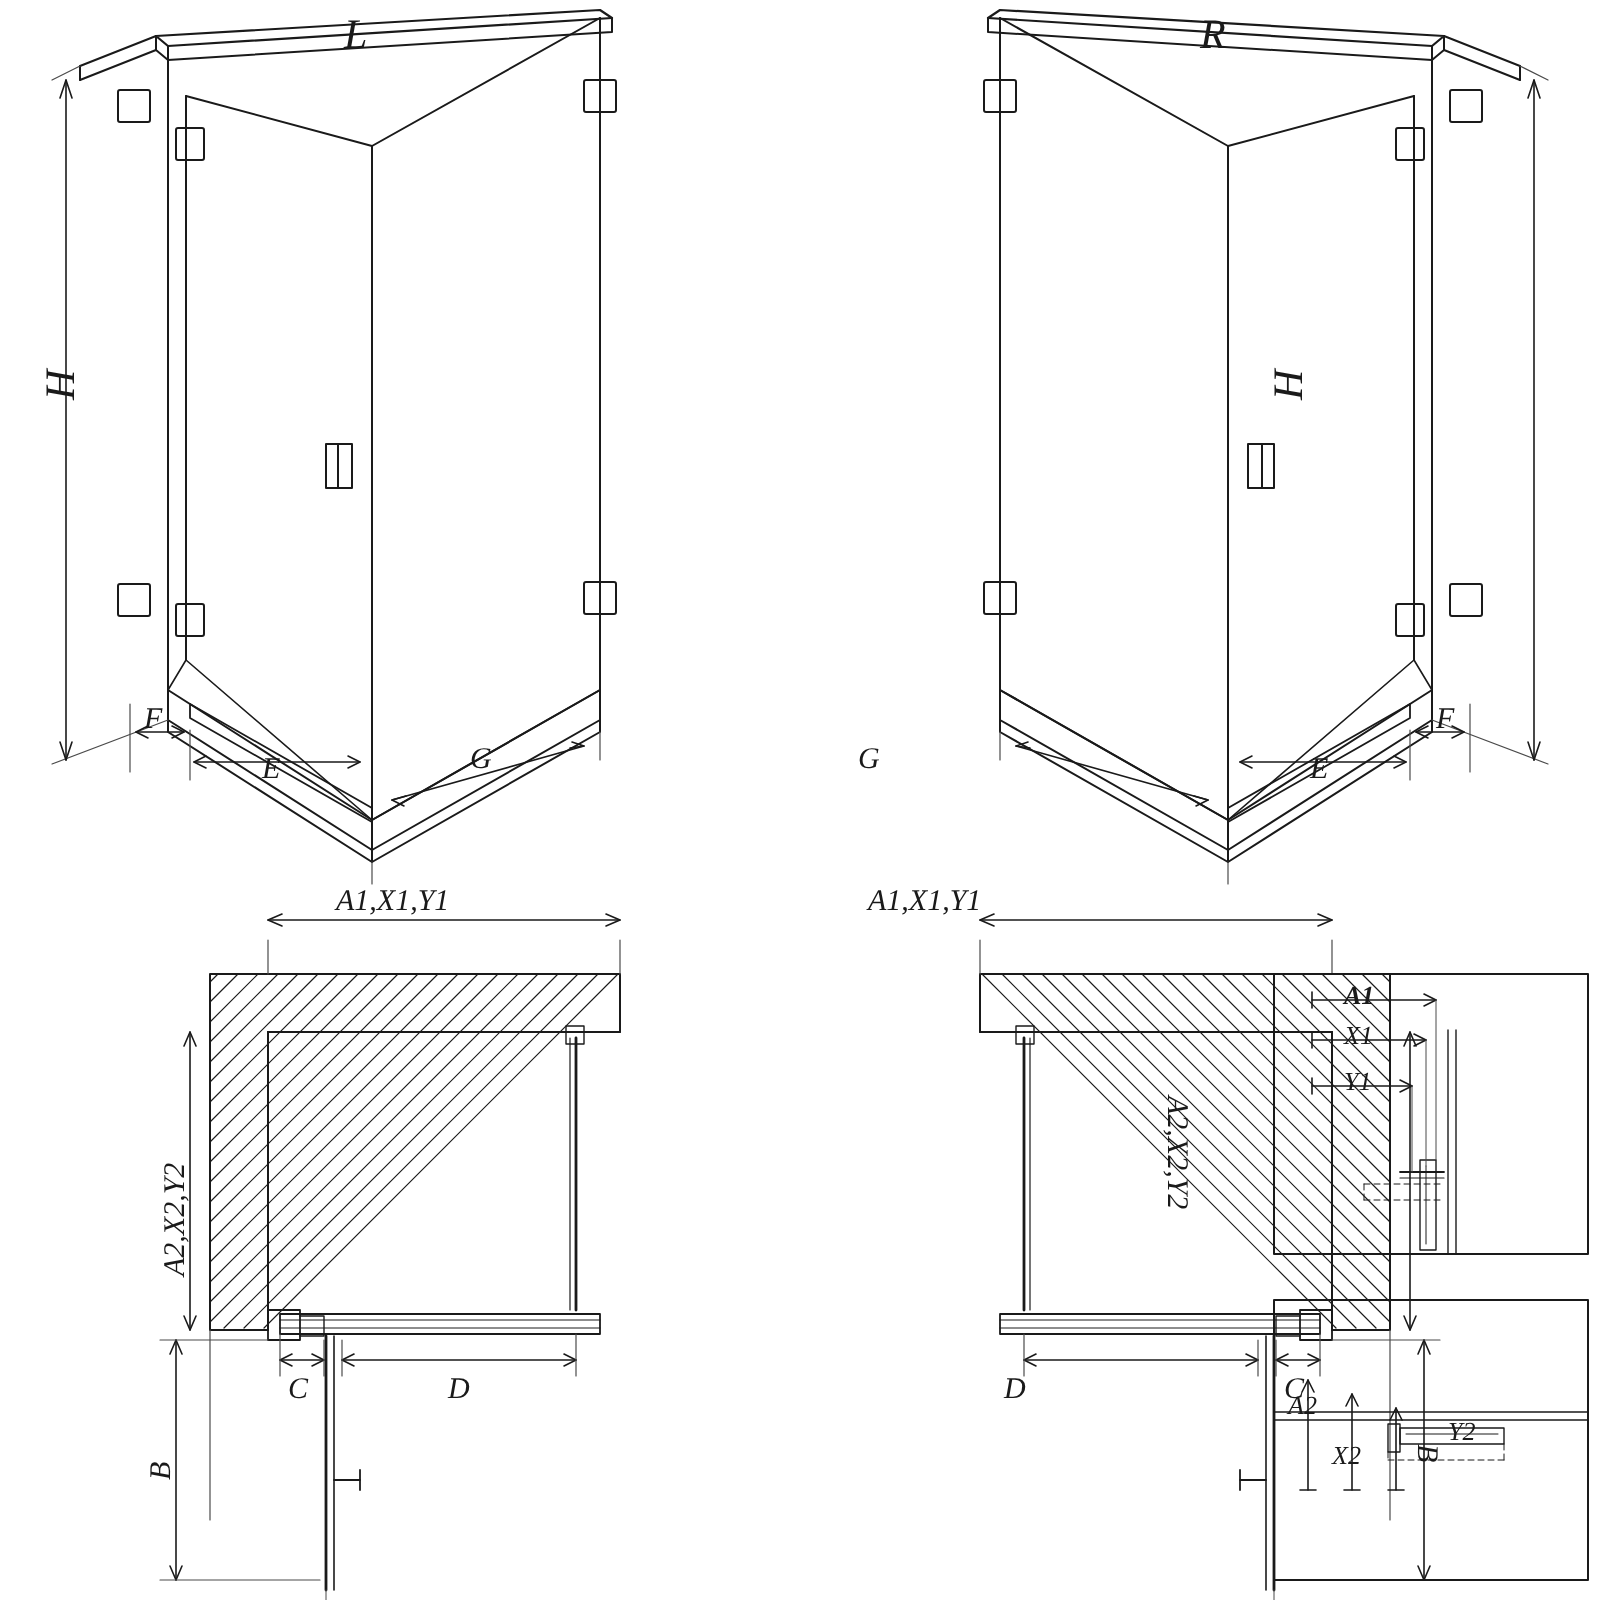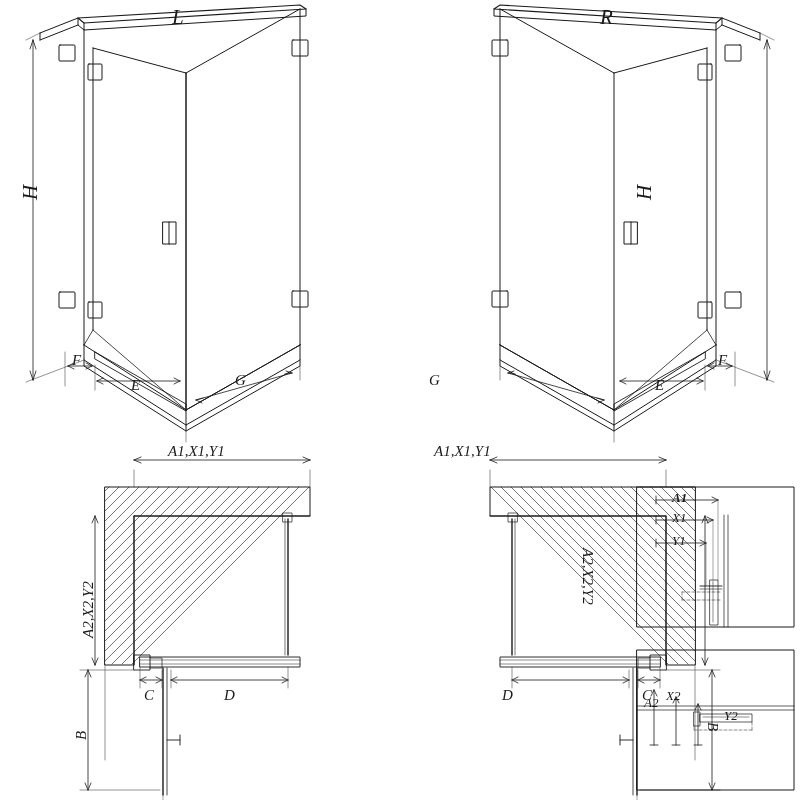--- a/index.html
+++ b/index.html
@@ -376,16 +376,16 @@
 <div class="lbl med" style="left:642px;top:687px;">C</div>
 
 <div class="lbl med rot90" style="left:73px;top:740px;">B</div>
 <div class="lbl med rot270" style="left:721px;top:722px;">B</div>
 
 <div class="lbl sm" style="left:672px;top:490px;font-weight:bold;">A1</div>
 <div class="lbl sm" style="left:672px;top:510px;text-align:right;">X1</div>
 <div class="lbl sm" style="left:672px;top:533px;text-align:center;">Y1</div>
 
 <div class="lbl sm" style="left:644px;top:695px;">A2</div>
-<div class="lbl sm" style="left:666px;top:688px;font-style:italic;">X2</div>
+<div class="lbl sm" style="left:666px;top:720px;font-style:italic;">X2</div>
 <div class="lbl sm" style="left:688px;top:708px;margin-left:36px;">Y2</div>
 
 </div>
 
 </body></html>

